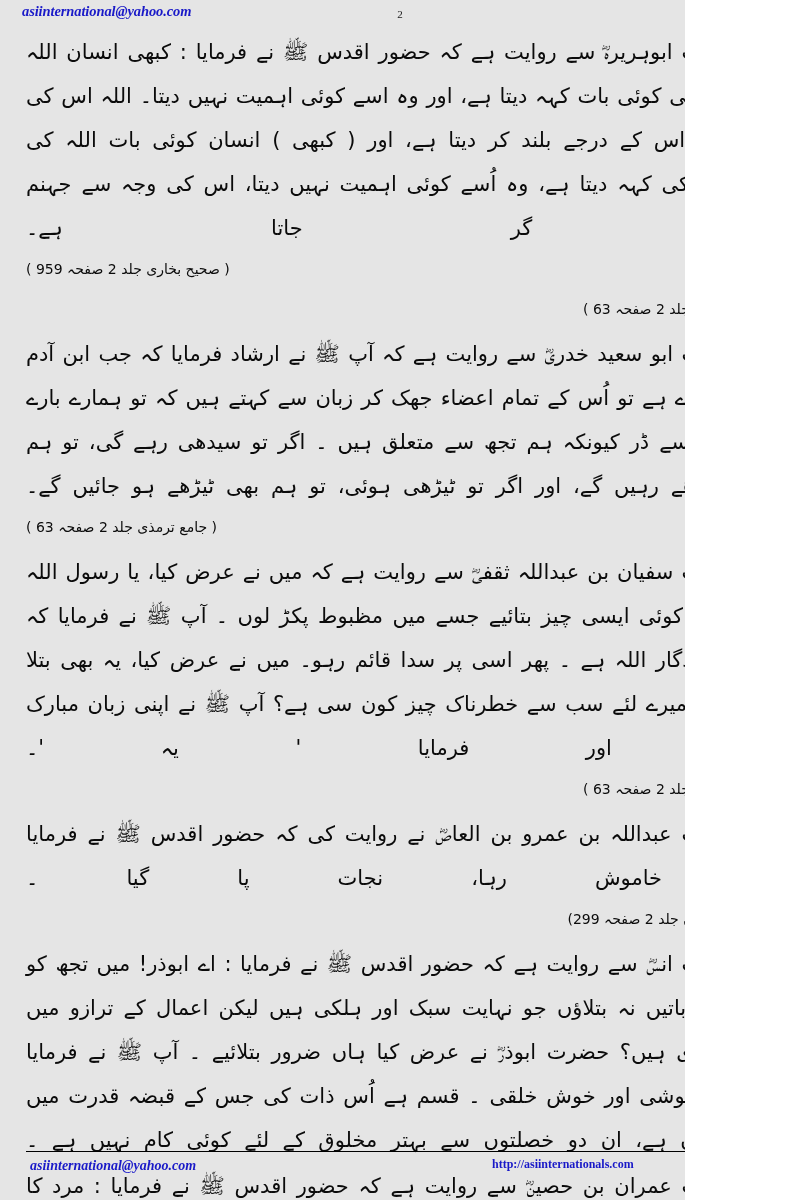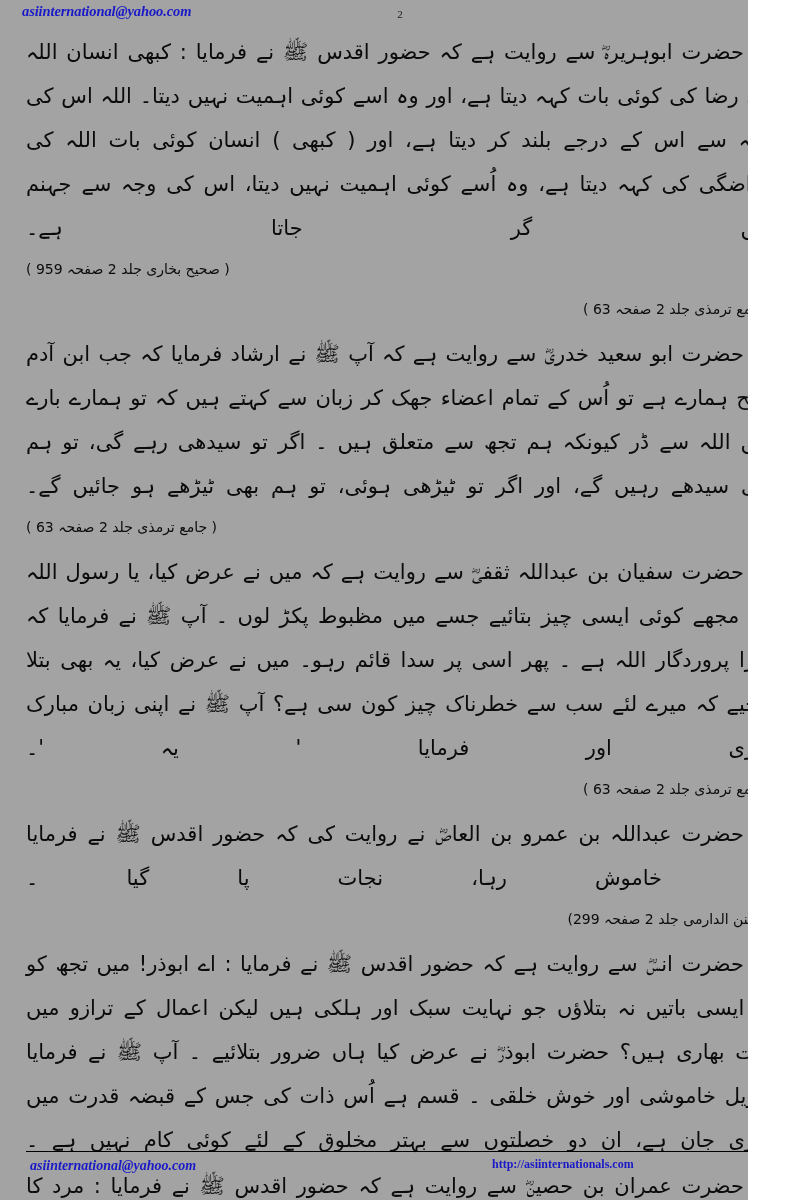--- a/index.html
+++ b/index.html
@@ -3,23 +3,23 @@
 <meta charset="utf-8">
 <title>Urdu Hadith Document Page 2</title>
 <style>
   html, body {
     margin: 0;
     padding: 0;
     background: #ffffff;
   }
   .page {
     position: relative;
-    width: 748px;
+    width: 685px;
     height: 1200px;
-    background: #a3a3a3;
+    background: #e5e5e5;
     overflow: hidden;
     box-sizing: border-box;
     font-family: "Liberation Serif", "DejaVu Serif", serif;
   }
 
   
   .header-email {
     position: absolute;
     top: 3px;
     left: 22px;

